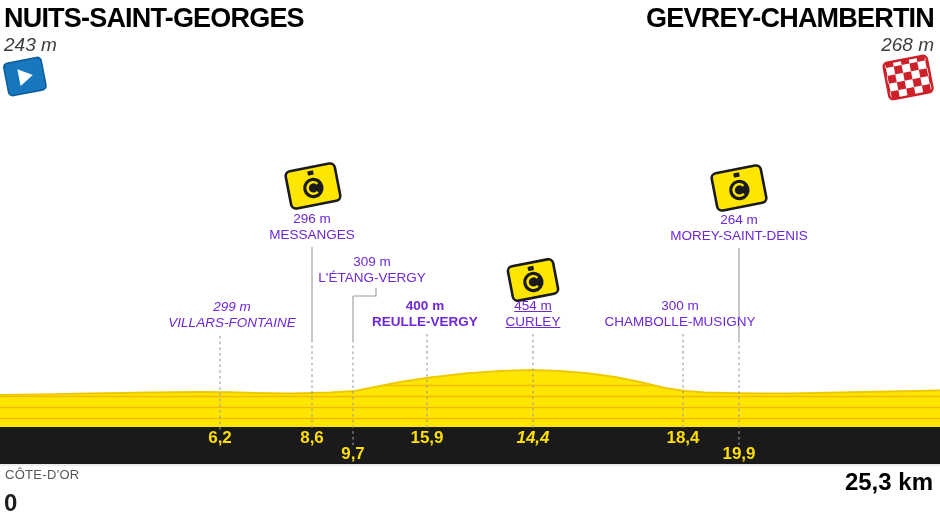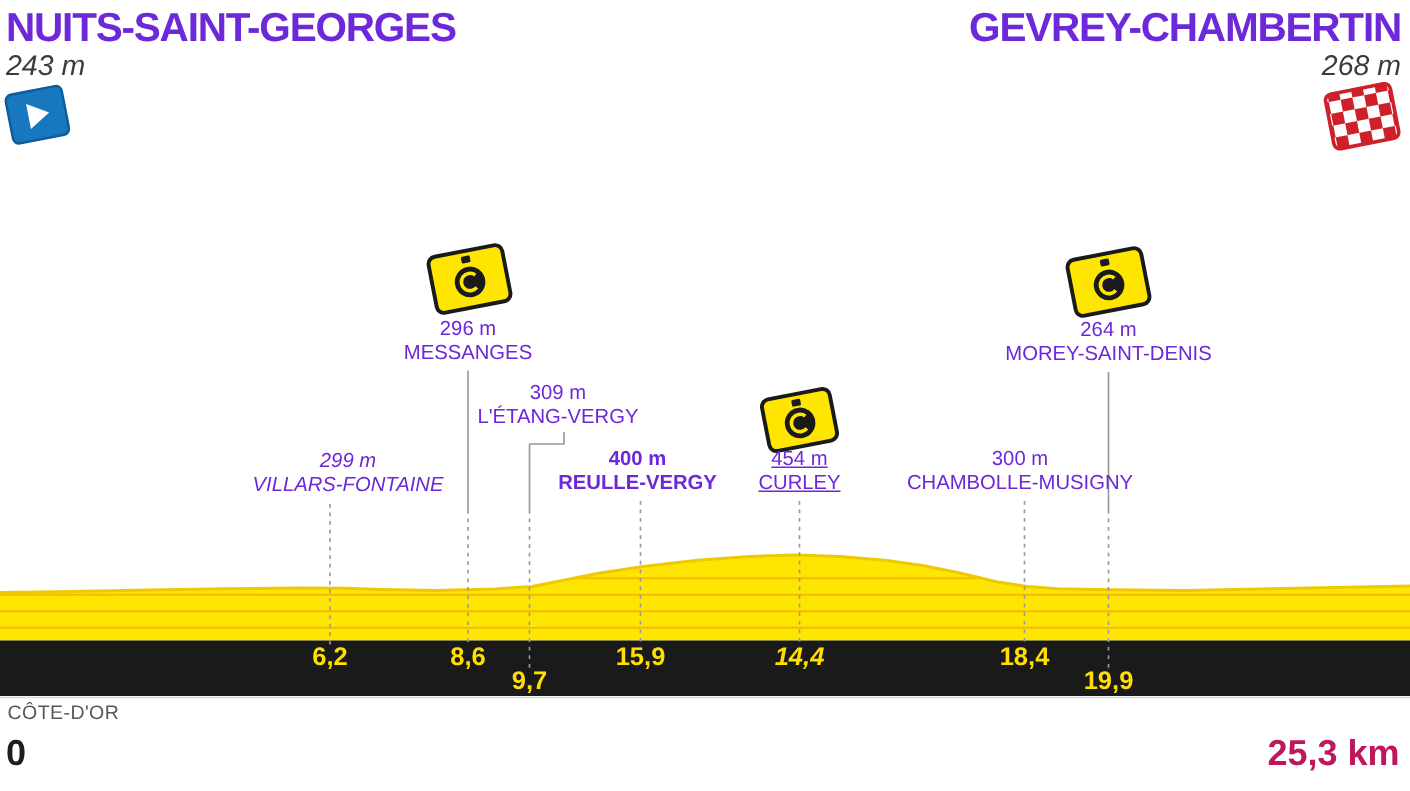--- a/index.html
+++ b/index.html
@@ -2,31 +2,31 @@
 <html><head>
 <meta charset="utf-8">
 <style>
   html,body{margin:0;padding:0;background:#ffffff;}
   .stage{position:relative;width:940px;height:527px;background:#ffffff;overflow:hidden;
          font-family:"Liberation Sans",sans-serif;}
   svg{position:absolute;left:0;top:0;}
   .hdr{position:absolute;top:5px;}
   .hdr.left{left:4px;text-align:left;}
   .hdr.right{right:6px;text-align:right;}
-  .hdr-name{font-size:27px;font-weight:800;letter-spacing:-0.8px;color:#6d28d9;line-height:1.02;text-align:center;}
+  .hdr-name{font-size:27px;font-weight:800;letter-spacing:-0.8px;color:#000000;line-height:1.02;text-align:center;}
   .hdr-elev{font-size:19px;color:#3c3c3b;margin-top:1px;font-style:italic;}
   .wp{position:absolute;transform:translateX(-50%);text-align:center;font-size:13.5px;
       color:#6d28d9;line-height:1.2;white-space:nowrap;}
   .wp .elev{display:block;}
   .wp .nm{display:block;}
   .km{position:absolute;transform:translateX(-50%);font-size:17px;font-weight:bold;
       color:#ffdf00;white-space:nowrap;}
   .region{position:absolute;left:5px;top:467px;font-size:13px;color:#575756;letter-spacing:0.3px;}
   .zero{position:absolute;left:4px;top:489px;font-size:24px;font-weight:bold;color:#1d1d1b;}
-  .total{position:absolute;right:7px;top:489px;font-size:24px;font-weight:bold;color:#be185d;}
+  .total{position:absolute;right:7px;top:468px;font-size:24px;font-weight:bold;color:#000000;}
 </style>
 </head>
 <body>
 
 <div class="stage">
 
   <svg id="chart-svg" width="940" height="527" viewBox="0 0 940 527">
       <defs>
         <clipPath id="profileClip">
           <polygon points="0,395 40,394.5 90,393.5 150,392.5 200,392 230,392.2 255,393 290,393.6 330,392.6 355,391 375,387 400,382 430,377.5 465,373.5 500,371 530,370 560,371 590,373.5 615,377 640,382 665,388 685,391 705,392.5 740,393.2 790,393.6 840,392.6 890,391.6 940,390.6 940,427 0,427"></polygon>

